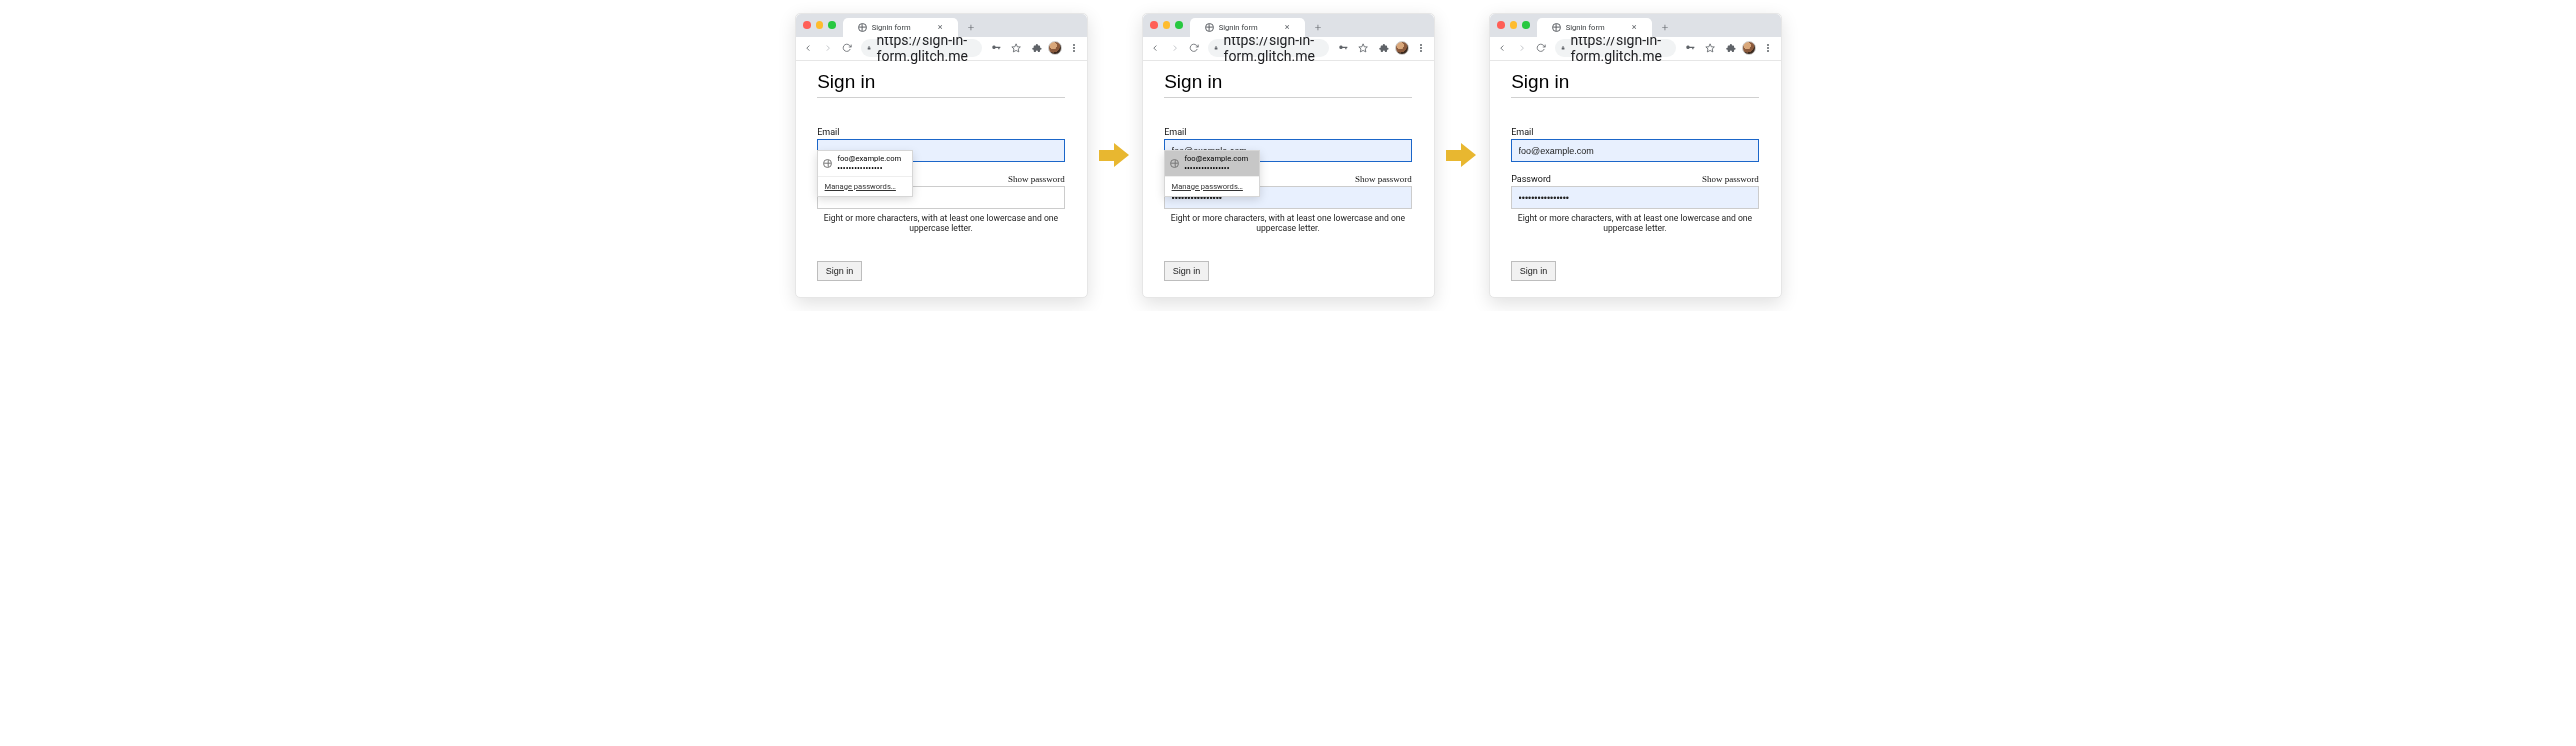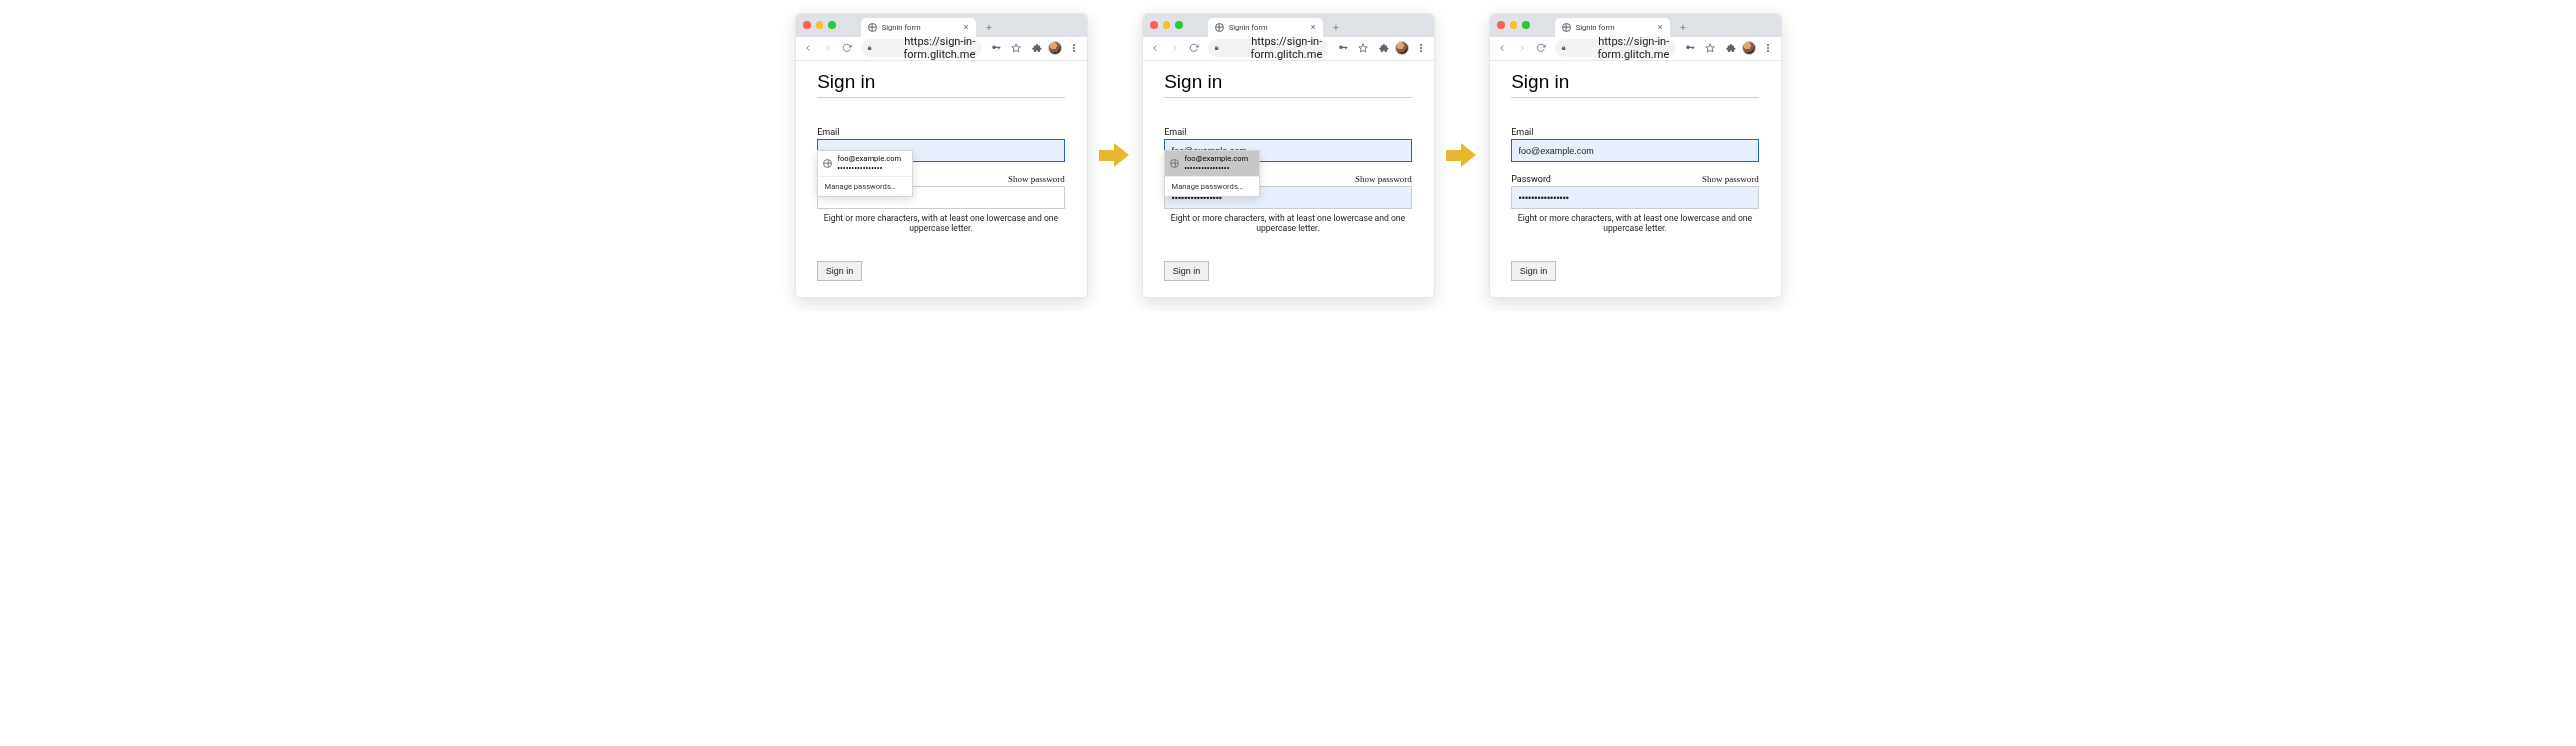--- a/index.html
+++ b/index.html
@@ -39,28 +39,28 @@
     gap: 5.1px;
     position: absolute;
     left: 7.6px;
     top: 7.6px;
   }
   .dot { width: 7.6px; height: 7.6px; border-radius: 50%; }
   .dot.red { background: #ff5f57; }
   .dot.yellow { background: #febc2e; }
   .dot.green { background: #28c840; }
   .tab {
-    margin-left: 60px;
+    margin-left: 42px;
     height: 19px;
     background: #fff;
     border-top-left-radius: 5.1px;
     border-top-right-radius: 5.1px;
     display: flex;
     align-items: center;
-    padding: 0 7px;
+    padding: 0 15px;
     gap: 5.1px;
     min-width: 115px;
     font-size: 7.6px;
     color: #3c4043;
     position: relative;
   }
   .tab .favicon {
     width: 9px; height: 9px;
     border: 0.9px solid #5f6368;
     border-radius: 50%;
@@ -99,23 +99,22 @@
   .omnibox {
     flex:1;
     height:18px;
     background:#f1f3f4;
     border-radius:9px;
     display:flex;
     align-items:center;
     padding:0 6.4px;
     gap:5.1px;
     margin:0 3.8px;
-    font-size:11px;
+    font-size:14px;
     color:#202124;
-    text-align:right;
   }
   .omnibox .lock { width:7.6px; height:7.6px; }
   .right-icons { display:flex; align-items:center; gap:2.5px; }
   .avatar {
     width:14px; height:14px; border-radius:50%;
     background: radial-gradient(circle at 35% 30%, #d9a77a 0 32%, #8b5a3c 33% 60%, #3c2a1e 61% 100%);
     border:0.6px solid #ccc;
   }
   .vdots { display:flex; flex-direction:column; gap:1.3px; }
   .vdots span { width:1.9px; height:1.9px; background:#5f6368; border-radius:50%; }
@@ -192,21 +191,21 @@
     width:9px; height:9px;
     border:0.8px solid #777;
     border-radius:50%;
     position:relative;
     flex-shrink:0;
   }
   .dd-item .world::before { content:""; position:absolute; left:0; right:0; top:50%; height:0.6px; background:#777; transform:translateY(-50%);}
   .dd-item .world::after { content:""; position:absolute; top:0; bottom:0; left:50%; width:0.6px; background:#777; transform:translateX(-50%);}
   .dd-text { display:flex; flex-direction:column; line-height:1.25; }
   .dd-text .mask { letter-spacing:0.6px; }
-  .dd-manage { padding:5.1px 6.4px; color:#333; }
+  .dd-manage { padding:5.1px 6.4px; color:#333;text-decoration:underline; }
 
   
   .arrow {
     width:31px; height:25.5px; position:relative;
   }
   .arrow::before {
     content:"";
     position:absolute;
     left:0; top:7.6px;
     width:16.6px; height:10.2px;

